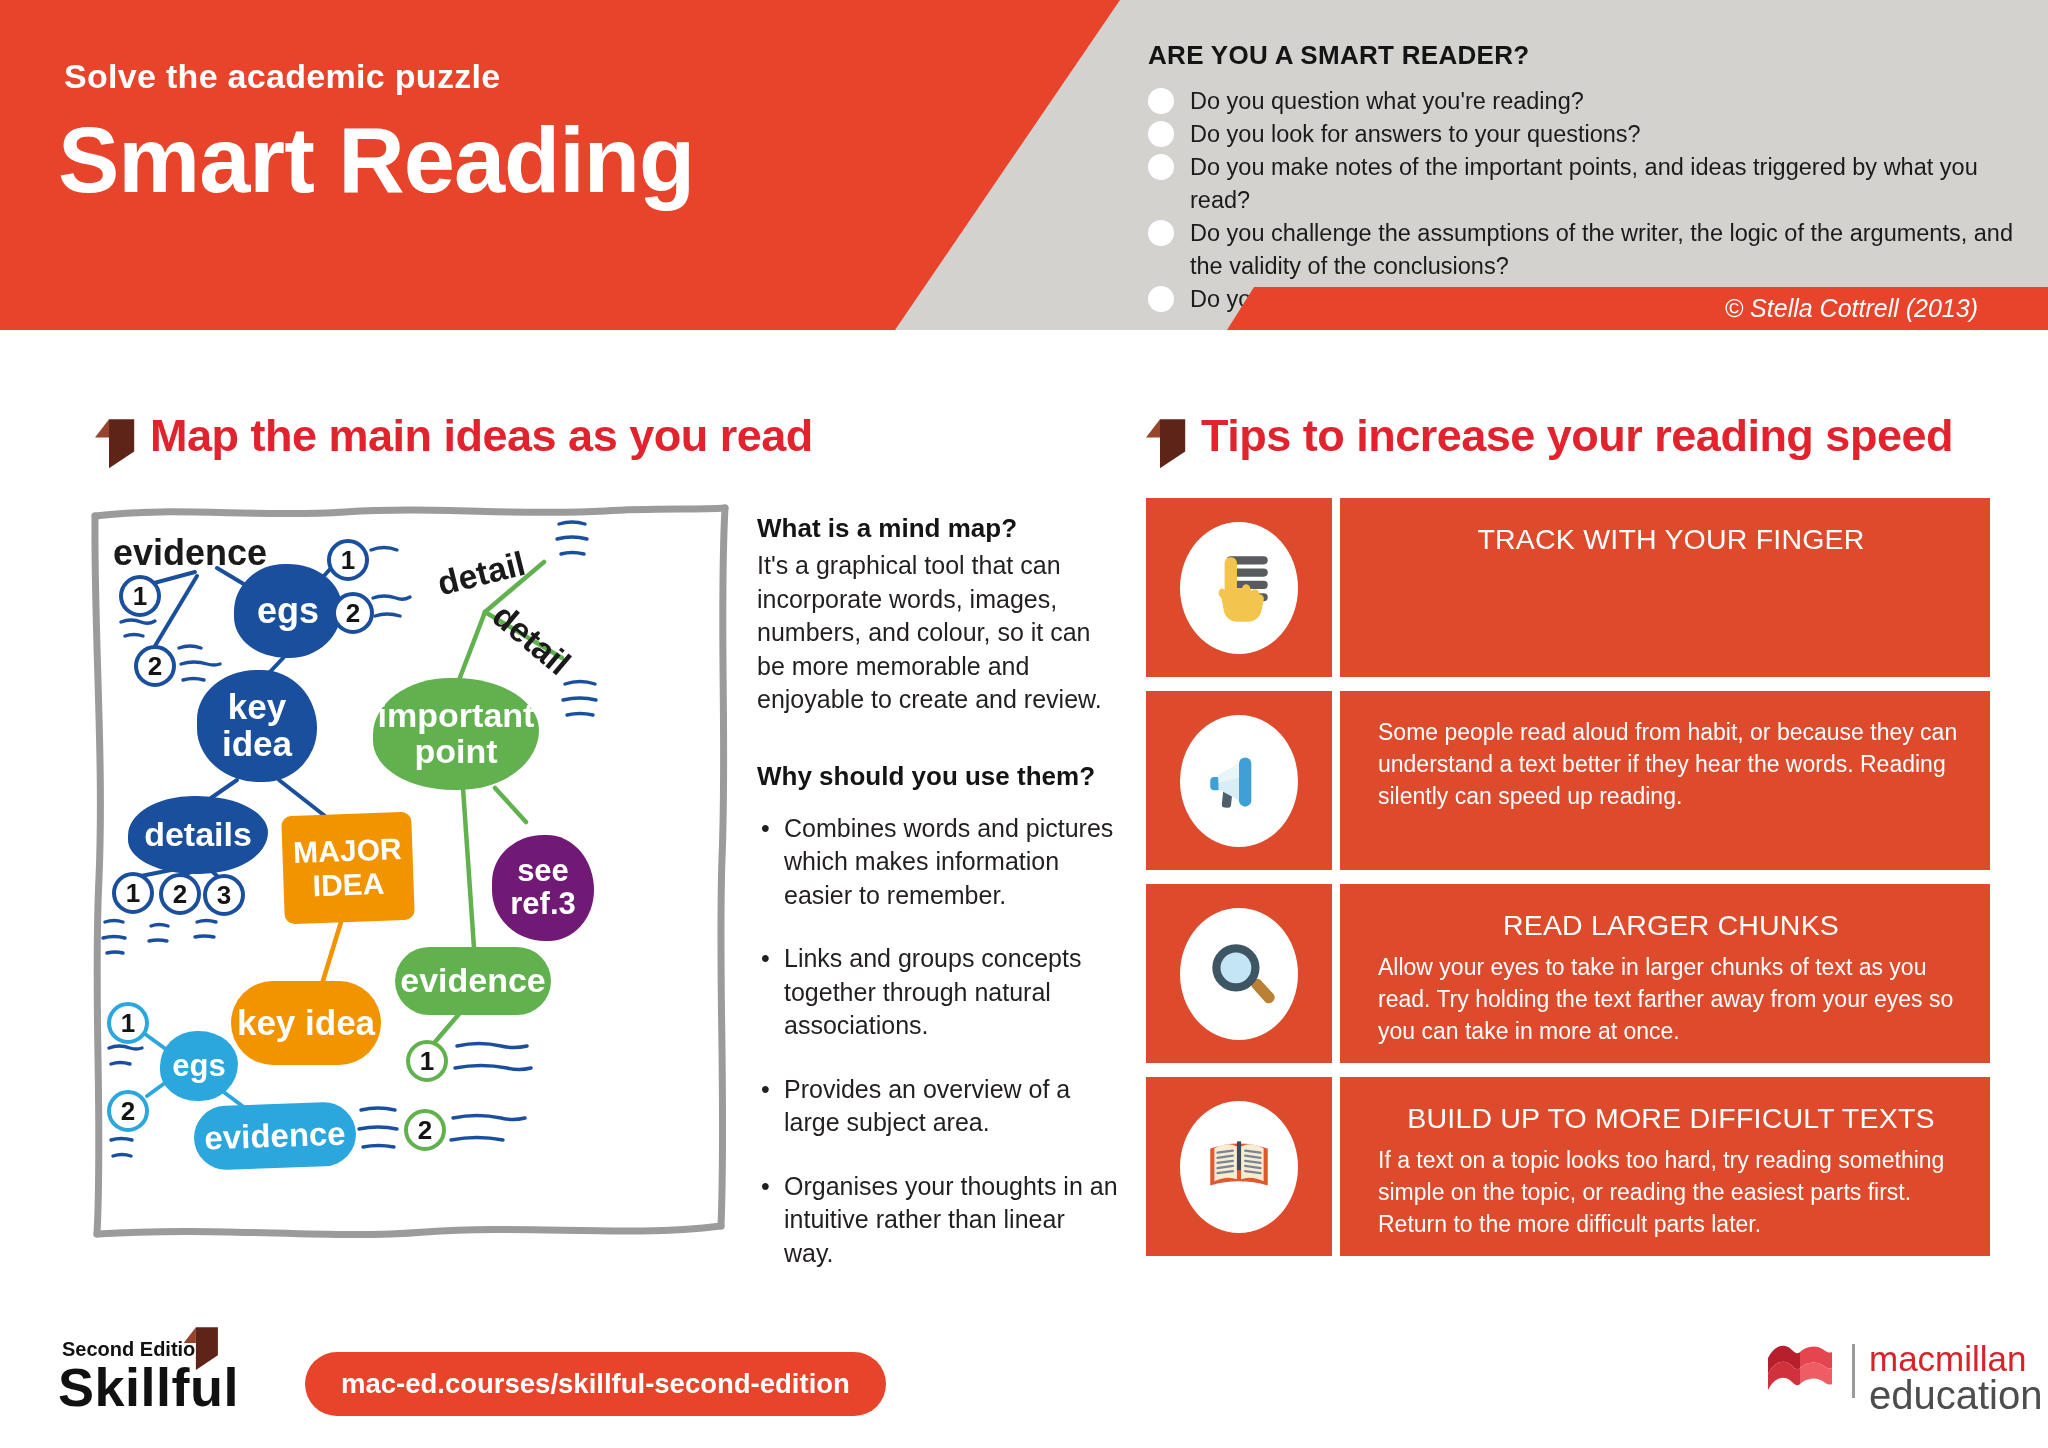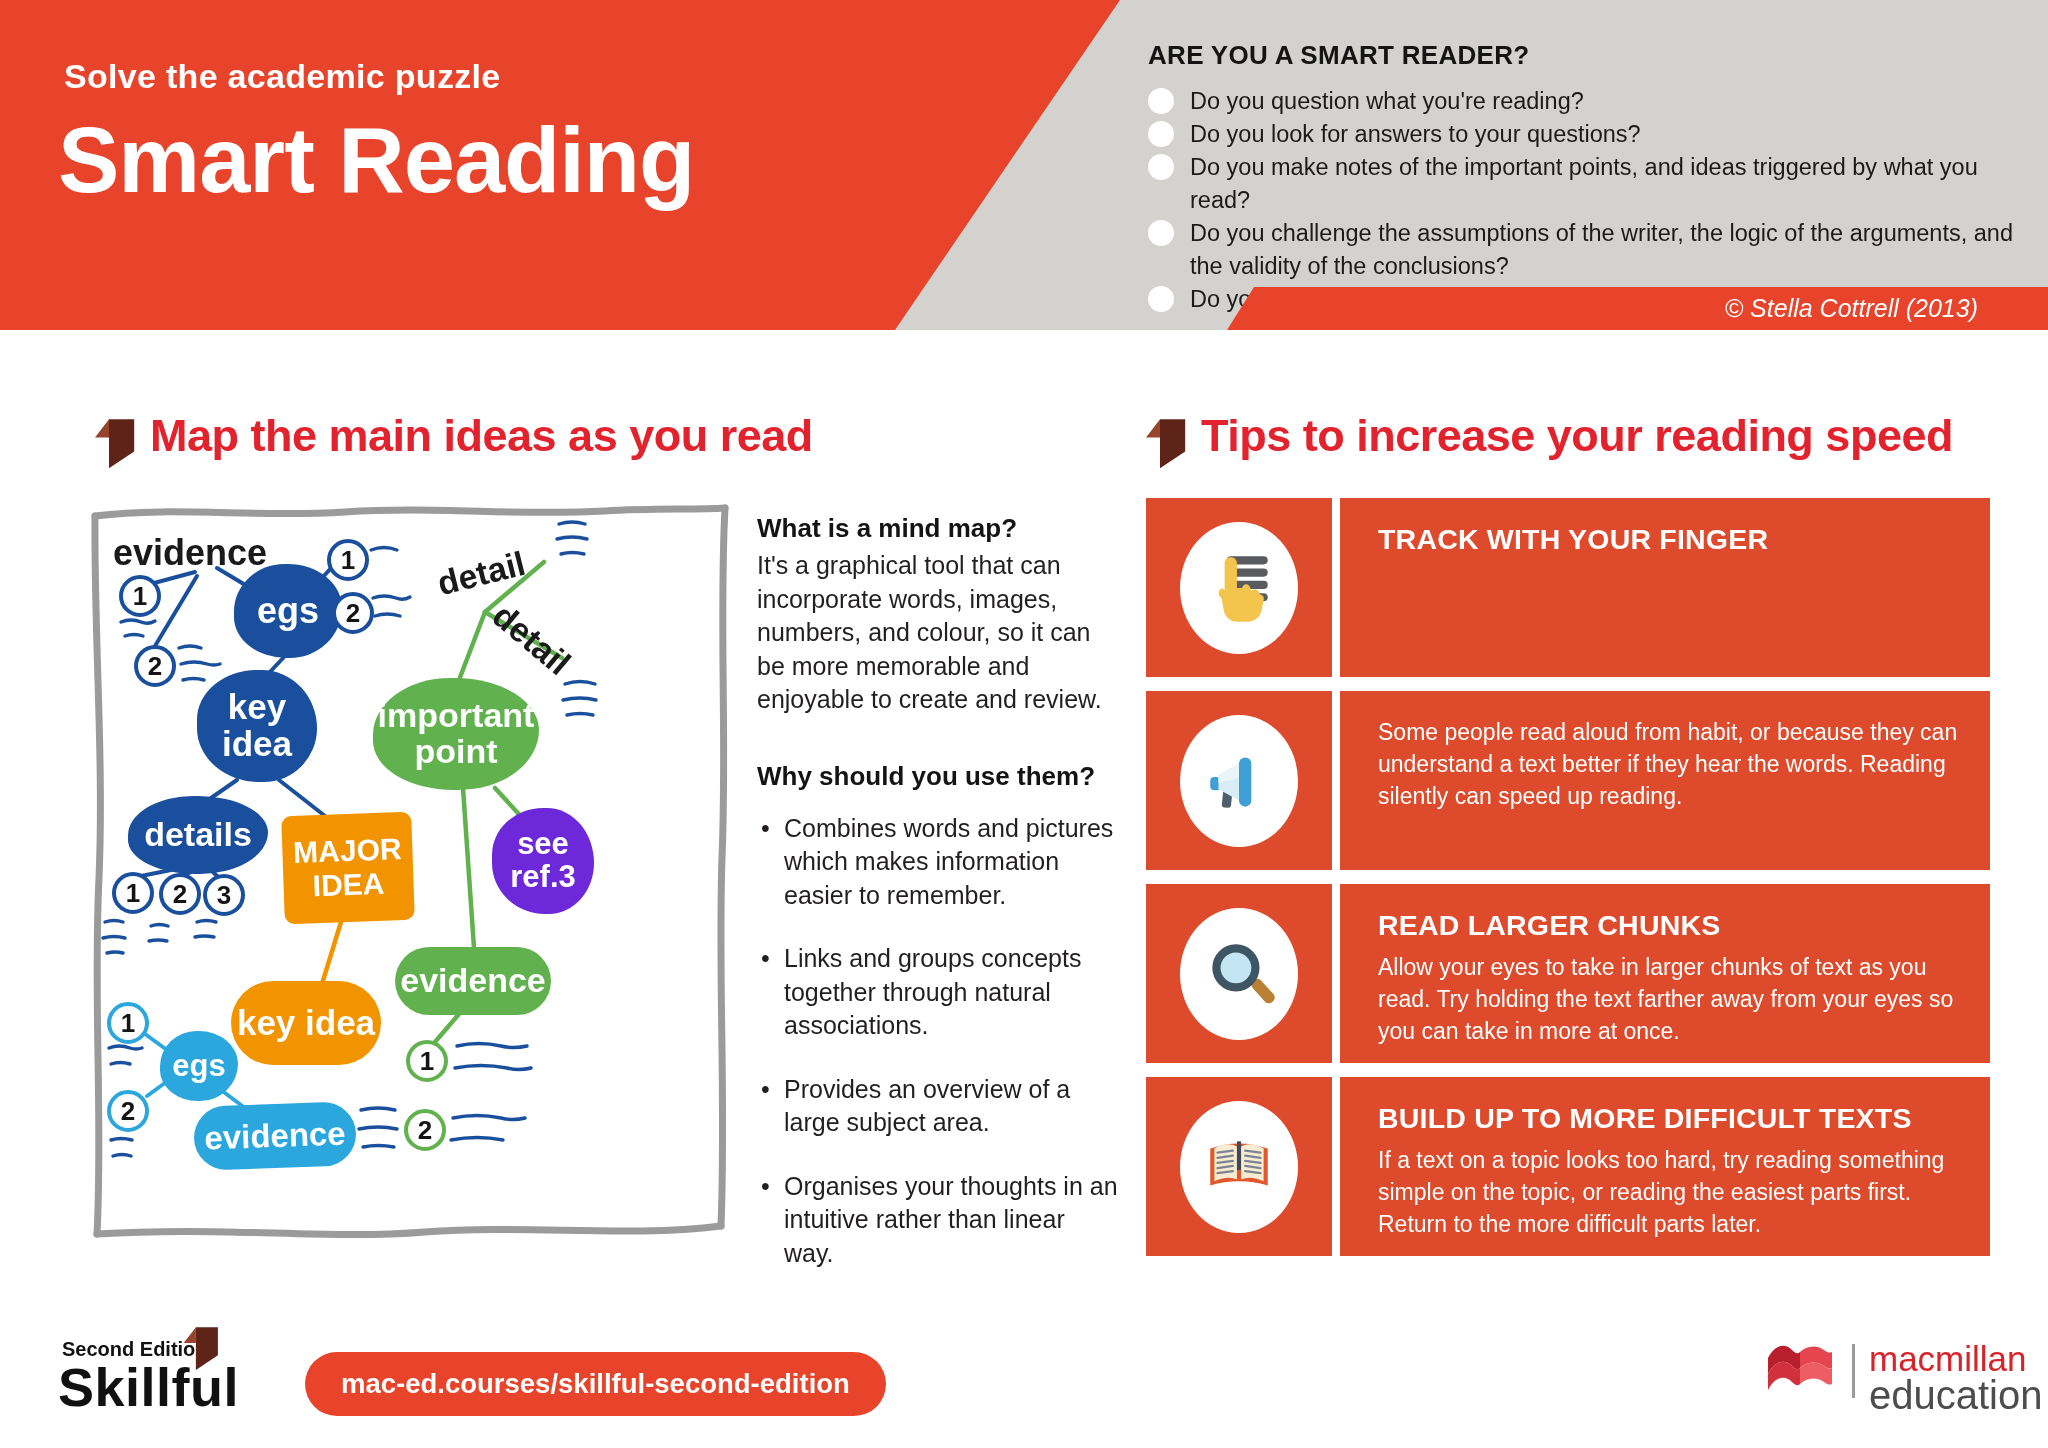--- a/index.html
+++ b/index.html
@@ -45,21 +45,21 @@
 
   #nd-evidence-top { left:28px; top:34px; font-size:36px; }
   #nd-egs        { left:149px; top:66px;  width:108px; height:94px;  background:#1A4F9D; font-size:36px; }
   #nd-key        { left:112px; top:172px; width:120px; height:112px; background:#1A4F9D; font-size:35px; }
   #nd-details    { left:43px;  top:298px; width:140px; height:78px;  background:#1A4F9D; font-size:34px; }
   #nd-major      { left:198px; top:316px; width:130px; height:108px; background:#F29400; border-radius:10px;
                    transform:rotate(-2deg); font-size:30px; line-height:1.15; }
   #nd-important  { left:288px; top:180px; width:166px; height:112px; background:#61B24F; font-size:34px; }
   #nd-detail-a   { left:352px; top:56px;  transform:rotate(-14deg); font-size:34px; }
   #nd-detail-b   { left:402px; top:122px; transform:rotate(40deg);  font-size:34px; }
-  #nd-seeref     { left:407px; top:310px; width:102px; height:106px; background:#6d28d9; font-size:31px; }
+  #nd-seeref     { left:407px; top:337px; width:102px; height:106px; background:#701a75; font-size:31px; }
   #nd-key-lower  { left:146px; top:483px; width:150px; height:84px;  background:#F29400; border-radius:44px; font-size:35px; }
   #nd-evidence-green { left:310px; top:449px; width:156px; height:68px; background:#61B24F; border-radius:34px; font-size:34px; }
   #nd-egs-lower  { left:75px;  top:533px; width:78px;  height:70px;  background:#2BA7DE; font-size:31px; }
   #nd-evidence-lower { left:109px; top:606px; width:162px; height:64px; background:#2BA7DE; border-radius:32px;
                    font-size:33px; transform:rotate(-2deg); }
 
   
   .map-aside { position:absolute; left:757px; top:513px; width:364px; color:#231F20; }
   .map-aside h3 { font-size:26px; font-weight:bold; color:#141414; margin-bottom:5px; }
   .map-aside p  { font-size:25px; line-height:33.5px; }
@@ -69,21 +69,21 @@
   .map-aside li::before { content:"•"; position:absolute; left:4px; }
 
   
   .tips { position:absolute; left:1146px; top:498px; width:844px; }
   .card { display:flex; height:179px; margin-bottom:14px; }
   .card-icon-cell { width:186px; flex:none; background:#DD4B2C; display:flex; align-items:center;
                     justify-content:center; margin-right:8px; }
   .icon-disc { width:118px; height:132px; border-radius:50%; background:#fff; display:flex;
                align-items:center; justify-content:center; }
   .card-text { flex:1; background:#DD4B2C; color:#fff; padding:25px 26px 0 38px; }
-  .card-title { font-size:28.5px; font-weight:bold; letter-spacing:.2px; margin-bottom:9px; }
+  .card-title { font-size:28.5px; font-weight:normal; letter-spacing:.2px; margin-bottom:9px;text-align:center; }
   .card-body { font-size:23px; line-height:32px; }
 
   
   .edition  { position:absolute; left:62px; top:1338px; font-size:20px; font-weight:bold; color:#111; }
   .skillful { position:absolute; left:58px; top:1356px; font-size:54px; font-weight:bold; color:#111; letter-spacing:.5px; }
   .skillful-arrow { position:absolute; left:183px; top:1326px; }
   .url-pill { position:absolute; left:305px; top:1352px; height:64px; background:#E8432B; border-radius:32px;
               display:inline-flex; align-items:center; padding:0 36px; color:#fff; font-weight:bold; font-size:27.5px; }
   .publisher { position:absolute; left:1762px; top:1340px; display:flex; align-items:flex-start; }
   .pub-divider { width:3px; height:54px; background:#9a9a9a; margin:4px 14px 0 16px; }

